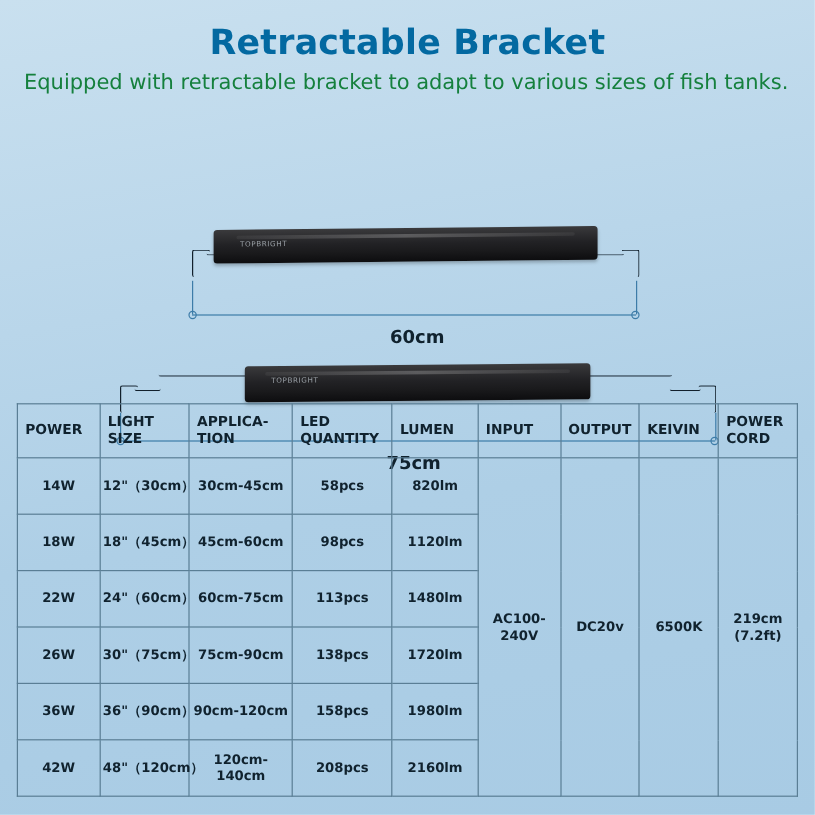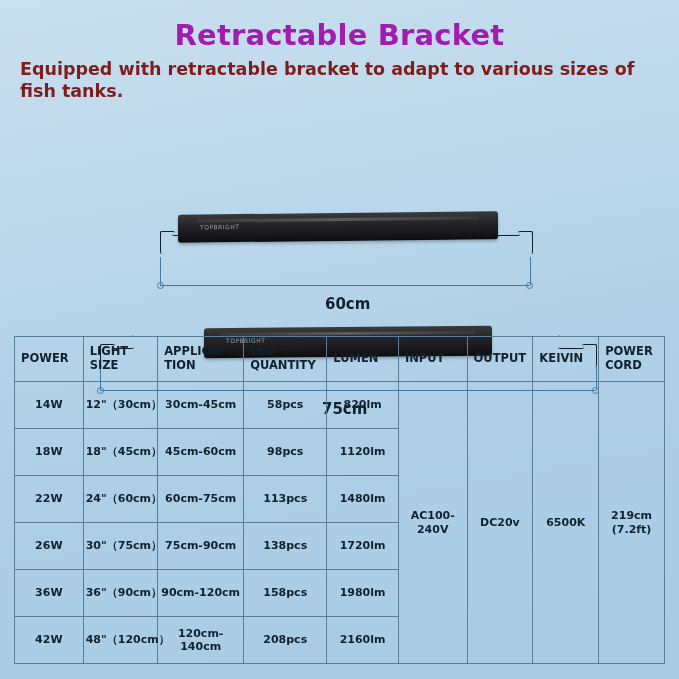--- a/index.html
+++ b/index.html
@@ -14,29 +14,29 @@
     overflow: hidden;
     position: relative;
   }
   .hero {
     padding: 12px 14px 0 14px;
   }
   .title {
     text-align: center;
     font-size: 29px;
     font-weight: bold;
-    color: #a21caf;
+    color: #0369a1;
     letter-spacing: 0.2px;
     margin: 6px 0 6px 0;
     font-family: "DejaVu Sans", sans-serif;
   }
   .subtitle {
     font-size: 17.5px;
-    font-weight: bold;
-    color: #7f1d1d;
+    font-weight: normal;
+    color: #15803d;
     line-height: 1.28;
     margin: 0 4px 0 6px;
     font-family: "DejaVu Sans", sans-serif;
   }
   .diagram {
     position: relative;
     height: 218px;
     margin-top: 6px;
   }
 

